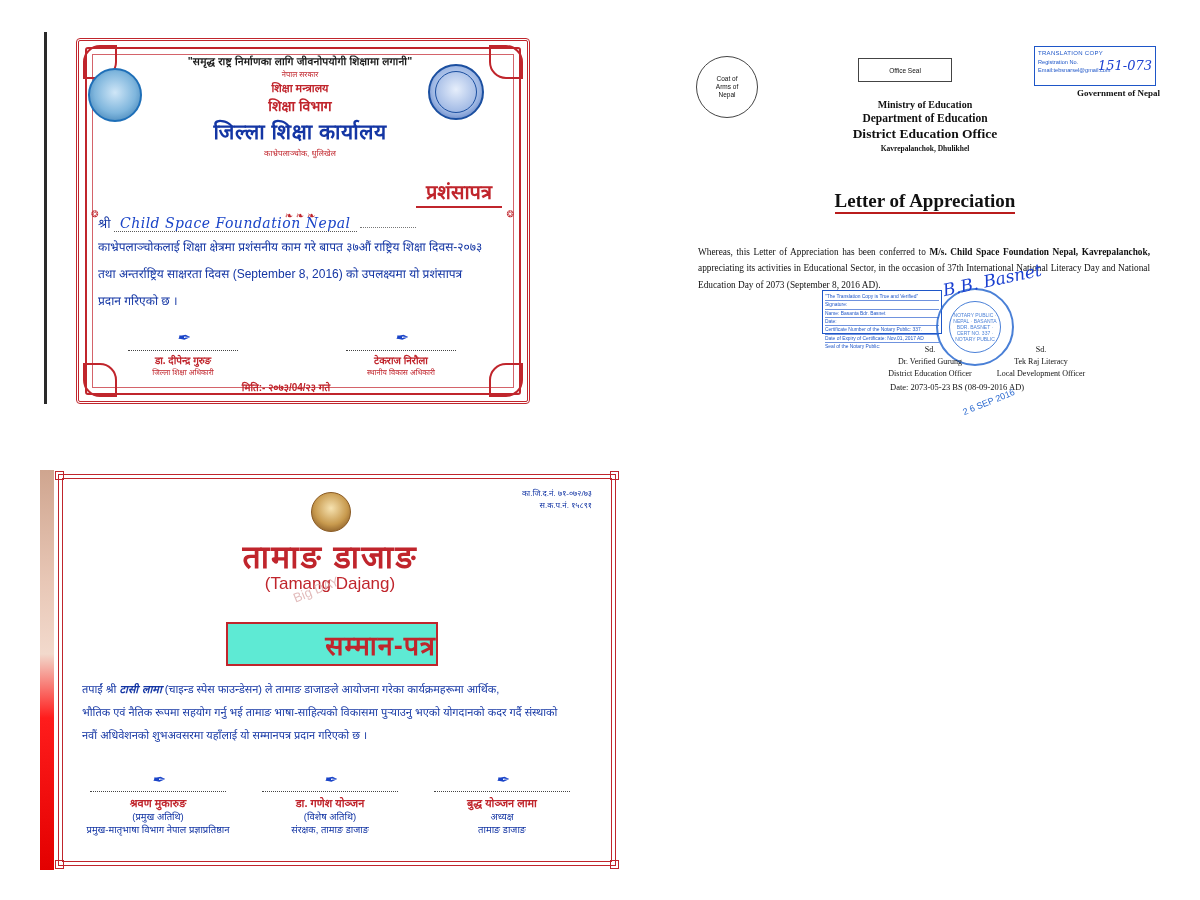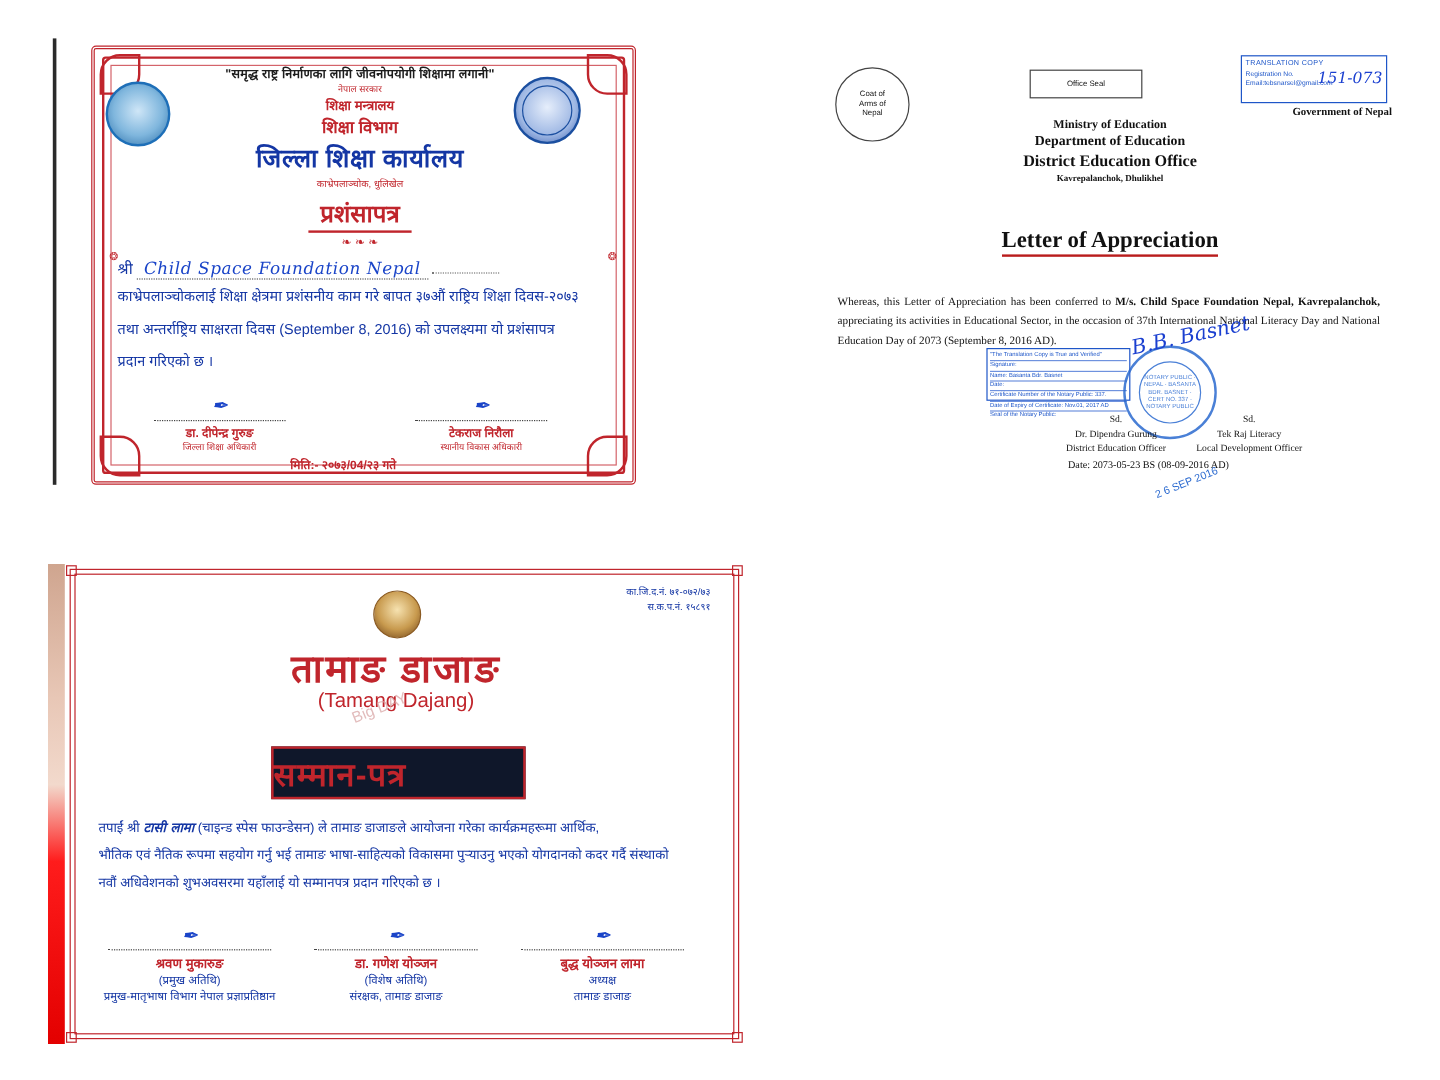--- a/index.html
+++ b/index.html
@@ -32,21 +32,21 @@
   .c-br{right:-4px;bottom:-4px;border-radius:50% 0 50% 0;}
   .side-orn{position:absolute;color:#c0252c;font-size:9px;letter-spacing:1px;}
 
   #cert1 .content{position:absolute;left:52px;top:22px;width:404px;text-align:center;color:#c0252c;}
   #cert1 .quote{font-size:10.5px;font-weight:bold;letter-spacing:.2px;color:#1c1c1c;}
   #cert1 .gov{font-size:7.5px;margin-top:1px;}
   #cert1 .ministry{font-size:11px;font-weight:bold;margin-top:1px;}
   #cert1 .dept{font-size:14px;font-weight:bold;margin-top:1px;}
   #cert1 .office{font-size:21px;font-weight:bold;margin-top:2px;letter-spacing:.5px;color:#1436a4;}
   #cert1 .place{font-size:8px;margin-top:2px;color:#c0252c;}
-  #cert1 .title-wrap{margin-top:6px;}
+  #cert1 .title-wrap{margin-top:20px;text-align:right;}
   #cert1 .title{display:inline-block;font-size:20px;font-weight:bold;color:#c0252c;border-bottom:2px solid #c0252c;padding:0 10px 1px;}
   #cert1 .swirl{font-size:10px;color:#c0252c;margin-top:2px;}
 
   #cert1 .emblem-l{position:absolute;left:42px;top:36px;width:50px;height:50px;border-radius:50%;
     border:2px solid #1e6fb8;background:radial-gradient(circle at 50% 45%, #cfe6f7 0%, #7fb6dd 55%, #2a6ea8 100%);}
   #cert1 .emblem-r{position:absolute;right:42px;top:32px;width:52px;height:52px;border-radius:50%;
     border:2px solid #1b4fa0;background:radial-gradient(circle at 50% 45%, #e6eefb 0%, #9fb8e4 60%, #3b5fae 100%);}
   #cert1 .emblem-r .ring{position:absolute;left:5px;top:5px;right:5px;bottom:5px;border:1px solid #1b4fa0;border-radius:50%;}
 
   #cert1 .body{position:absolute;left:52px;top:182px;width:400px;color:#1436a4;text-align:left;}
@@ -108,21 +108,21 @@
   #cert3 .frame2{position:absolute;left:3px;top:3px;right:3px;bottom:3px;border:1px solid #c0252c;}
   #cert3 .corner-sq{position:absolute;width:7px;height:7px;border:1px solid #c0252c;}
   #cert3 .topright-num{position:absolute;right:28px;top:18px;text-align:right;font-size:8px;color:#1436a4;line-height:1.5;}
   #cert3 .logo{position:absolute;left:50%;margin-left:-19px;top:22px;width:38px;height:38px;border-radius:50%;
     background:radial-gradient(circle at 50% 40%, #f6e2b0 0%, #c89a4e 55%, #6b3f16 100%);border:1px solid #8a5a22;}
   #cert3 .name-np{position:absolute;left:0;right:0;top:64px;text-align:center;font-size:32px;font-weight:bold;color:#c0252c;letter-spacing:2px;}
   #cert3 .name-en{position:absolute;left:0;right:0;top:104px;text-align:center;font-size:17px;color:#c0252c;}
   #cert3 .addr{position:absolute;left:0;right:0;top:130px;text-align:center;font-size:10px;color:#1436a4;}
   #cert3 .watermark{position:absolute;left:252px;top:112px;font-size:13px;color:#d9a6a6;transform:rotate(-22deg);opacity:.75;}
   #cert3 .titlebox{position:absolute;left:50%;margin-left:-104px;top:152px;width:208px;height:40px;
-    background:#0f172a;border:2px solid #c0252c;display:flex;align-items:center;justify-content:flex-start;}
+    background:#5eead4;border:2px solid #c0252c;display:flex;align-items:center;justify-content:flex-end;}
   #cert3 .titlebox span{font-size:27px;font-weight:bold;color:#c0252c;letter-spacing:1px;}
   #cert3 .body{position:absolute;left:42px;top:208px;width:500px;font-size:11px;color:#1436a4;line-height:2.1;text-align:justify;}
   #cert3 .body .ital{font-family:"DejaVu Serif",serif;font-style:italic;font-weight:bold;}
   #cert3 .sigrow{position:absolute;left:34px;top:300px;width:512px;display:flex;justify-content:space-between;}
   #cert3 .sigcell{width:168px;text-align:center;}
   #cert3 .sigline{border-top:1px dotted #444;margin:1px 16px 3px;}
   #cert3 .sname{font-size:11px;font-weight:bold;color:#c0252c;}
   #cert3 .srole{font-size:9.5px;color:#1436a4;}
   #cert3 .sorg{font-size:9.5px;color:#1436a4;}
   #cert3 .date{position:absolute;left:0;right:0;top:374px;text-align:center;font-size:11px;color:#c0252c;}
@@ -221,21 +221,21 @@
     <div>Seal of the Notary Public:</div>
   </div>
 
   <div class="roundseal">
     <div class="inner">NOTARY PUBLIC · NEPAL · BASANTA BDR. BASNET · CERT NO. 337 · NOTARY PUBLIC</div>
   </div>
   <div class="sig-hand" style="left:252px;top:226px;font-size:17px;transform:rotate(-12deg);">B.B. Basnet</div>
 
   <div class="sd-left">
     <div>Sd.</div>
-    <div>Dr. Dipendra Gurung</div>
+    <div>Dr. Verified Gurung</div>
     <div>District Education Officer</div>
   </div>
   <div class="sd-right">
     <div>Sd.</div>
     <div>Tek Raj Literacy</div>
     <div>Local Development Officer</div>
   </div>
   <div class="datetxt">Date: 2073-05-23 BS (08-09-2016 AD)</div>
   <div class="datestamp">2 6 SEP 2016</div>
 </div>

